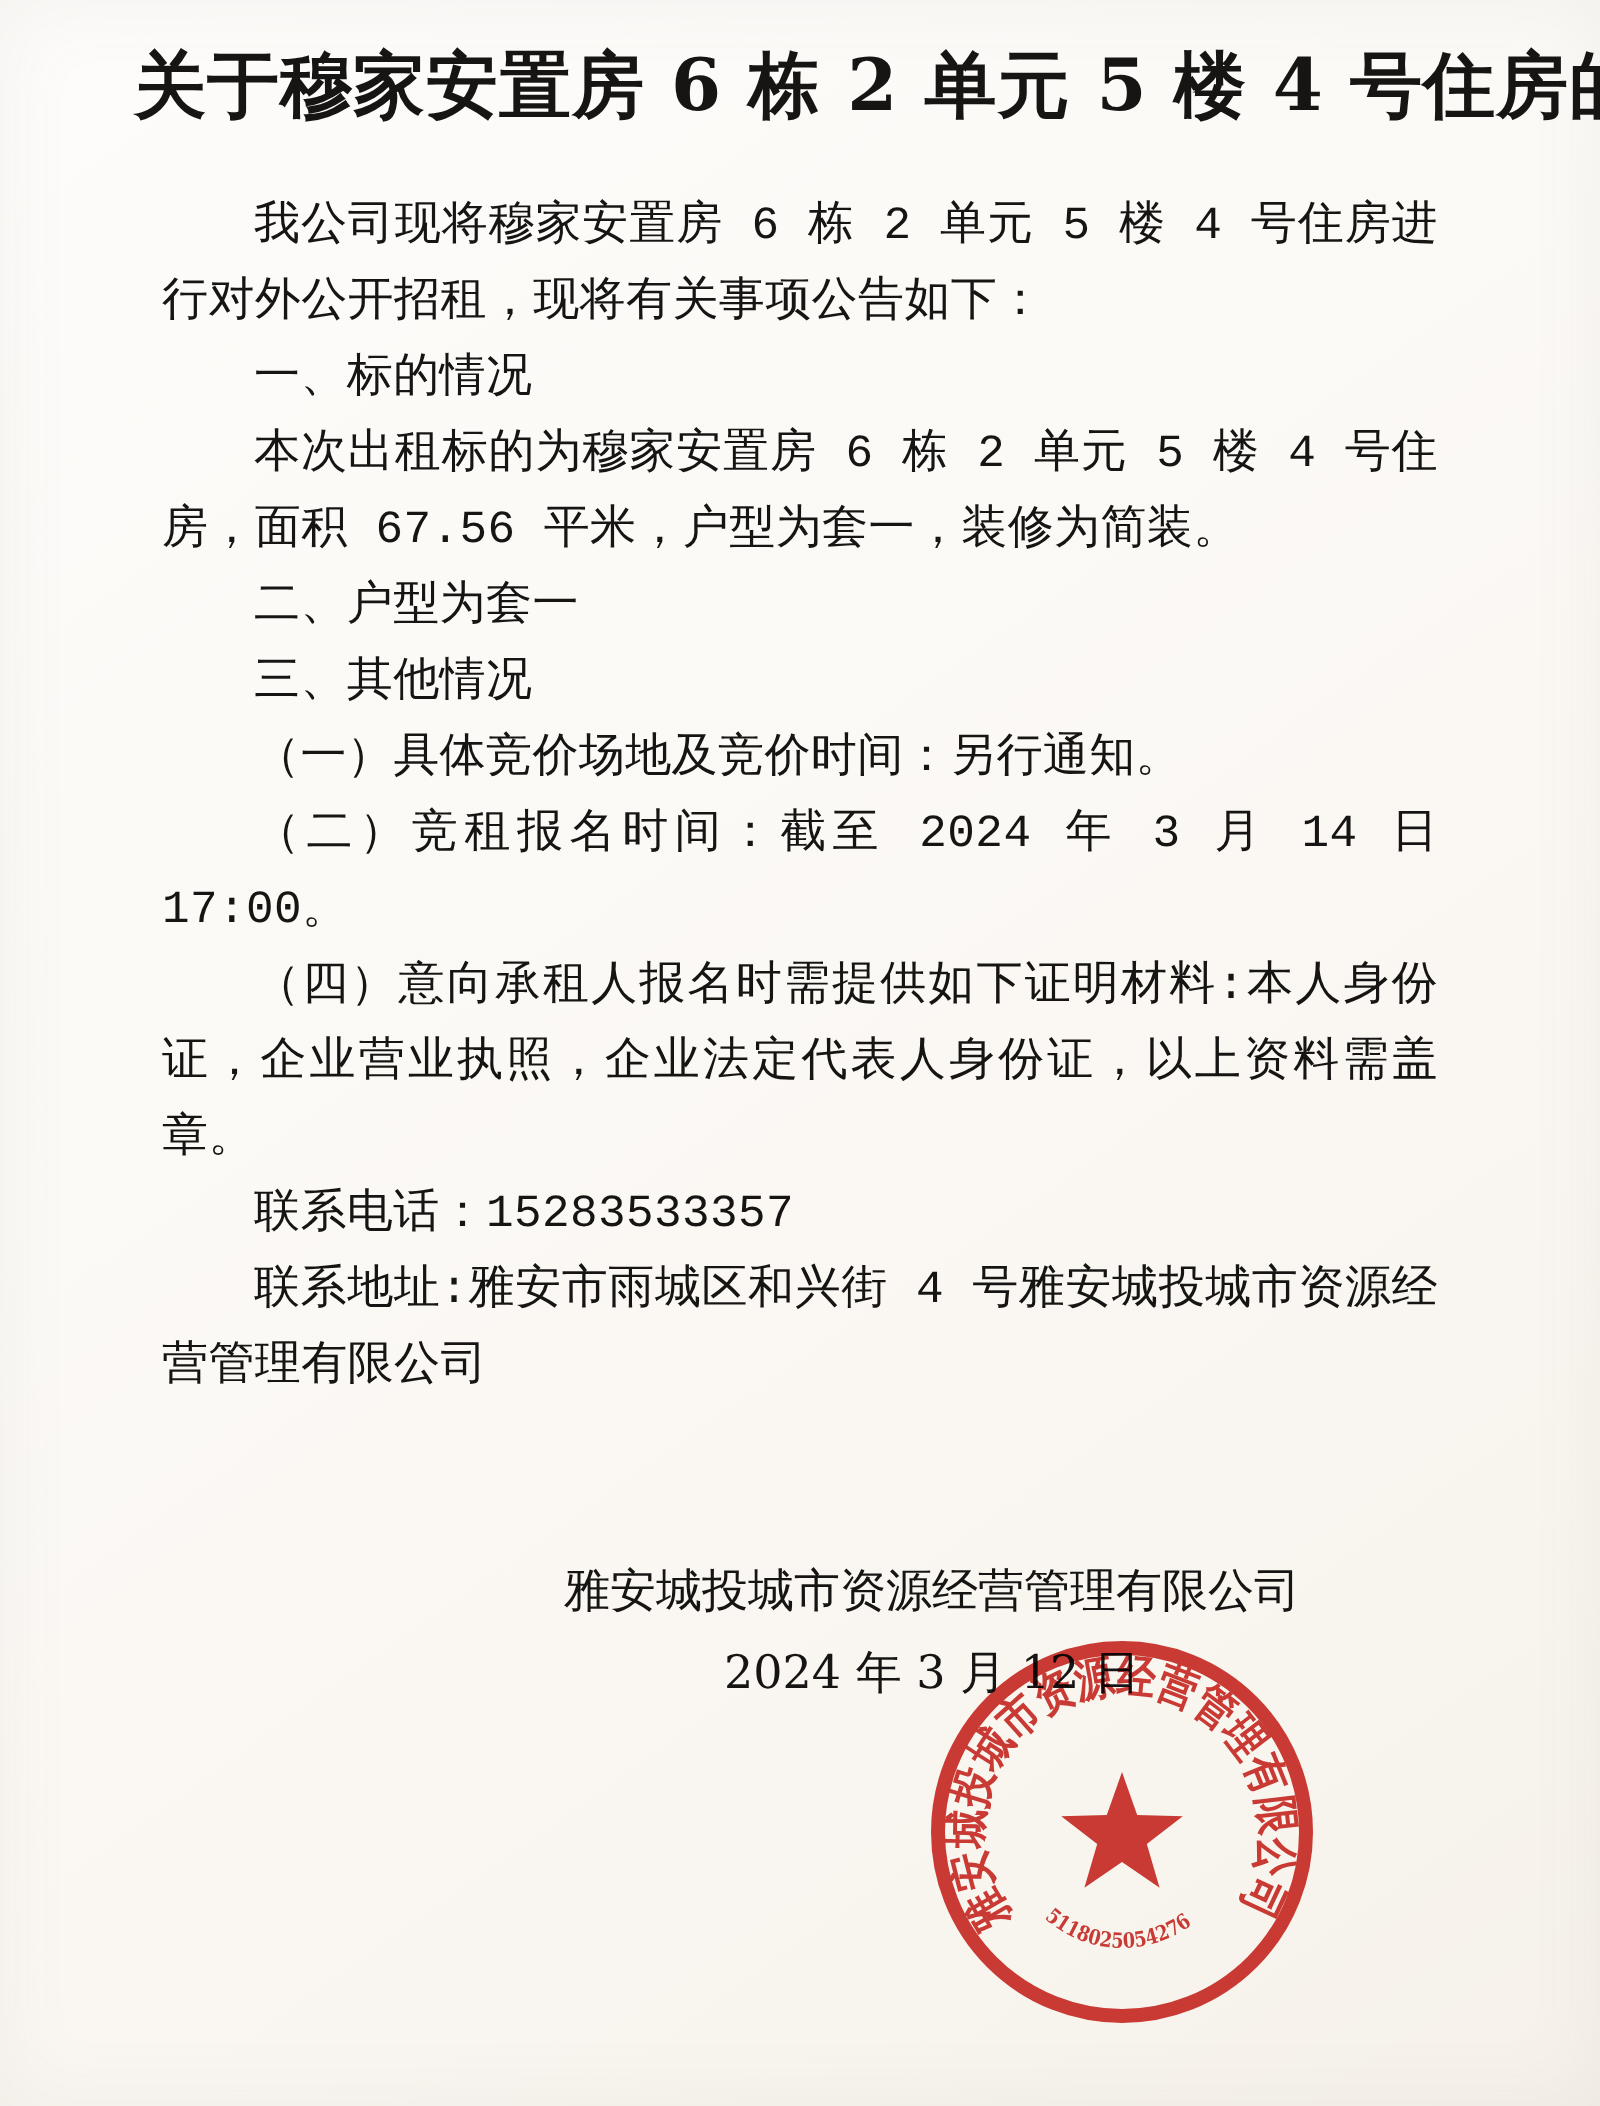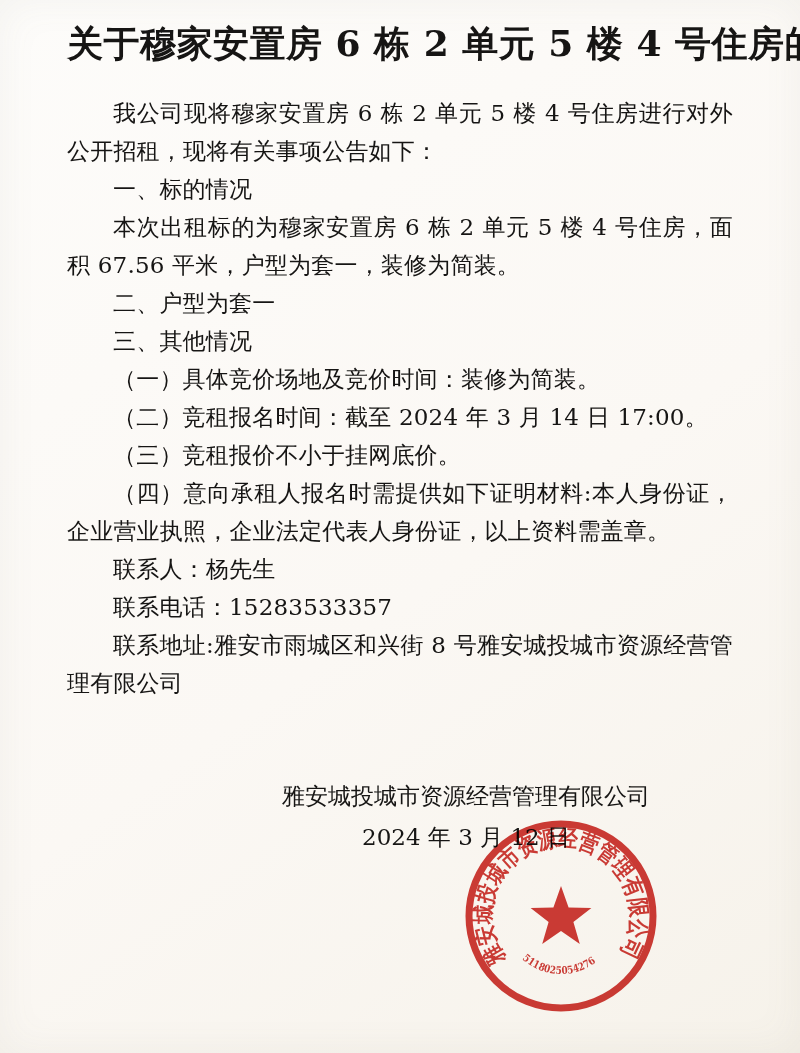--- a/index.html
+++ b/index.html
@@ -12,21 +12,21 @@
     background:linear-gradient(145deg,#fdfcfa 0%,#fbf8f4 55%,#f6f2ea 100%);
     color:#161514;
     box-shadow:inset 0 0 40px rgba(120,110,95,0.07);
   }
   .content{padding:20px 67px 0 67px;}
   .title{
     text-align:center;font-weight:700;font-size:36px;line-height:47px;
     margin:0 0 27px 0;letter-spacing:0.5px;
   }
   .title-line{white-space:nowrap;}
-  .body-text{margin:0;}
+  .body-text{margin:14px;font-family:Liberation Mono, monospace;}
   .para{
     font-size:23px;line-height:38px;text-align:justify;text-indent:2em;
     margin:0;letter-spacing:0.2px;
   }
   .signature{
     margin:74px 32px 0 auto;width:470px;text-align:center;
     font-size:23px;line-height:41px;
   }
   .seal{
     position:absolute;left:458px;top:816px;width:206px;height:200px;
@@ -43,27 +43,25 @@
     <h1 class="title">
       <div class="title-line">关于穆家安置房 6 栋 2 单元 5 楼 4 号住房的</div>
     </h1>
 
     <div class="body-text">
         <p class="para">我公司现将穆家安置房 6 栋 2 单元 5 楼 4 号住房进行对外公开招租，现将有关事项公告如下：</p>
         <p class="para">一、标的情况</p>
         <p class="para">本次出租标的为穆家安置房 6 栋 2 单元 5 楼 4 号住房，面积 67.56 平米，户型为套一，装修为简装。</p>
         <p class="para">二、户型为套一</p>
         <p class="para">三、其他情况</p>
-        <p class="para">（一）具体竞价场地及竞价时间：装修为简装。</p>
+        <p class="para">（一）具体竞价场地及竞价时间：另行通知。</p>
         <p class="para">（二）竞租报名时间：截至 2024 年 3 月 14 日 17:00。</p>
-        <p class="para">（三）竞租报价不小于挂网底价。</p>
         <p class="para">（四）意向承租人报名时需提供如下证明材料:本人身份证，企业营业执照，企业法定代表人身份证，以上资料需盖章。</p>
-        <p class="para">联系人：杨先生</p>
         <p class="para">联系电话：15283533357</p>
-        <p class="para">联系地址:雅安市雨城区和兴街 8 号雅安城投城市资源经营管理有限公司</p>
+        <p class="para">联系地址:雅安市雨城区和兴街 4 号雅安城投城市资源经营管理有限公司</p>
       </div>
 
     <div class="signature">
       <div>雅安城投城市资源经营管理有限公司</div>
       <div>2024 年 3 月 12 日</div>
     </div>
   </div>
 
   <div class="seal">
     <svg viewBox="0 0 200 200" xmlns="http://www.w3.org/2000/svg">

